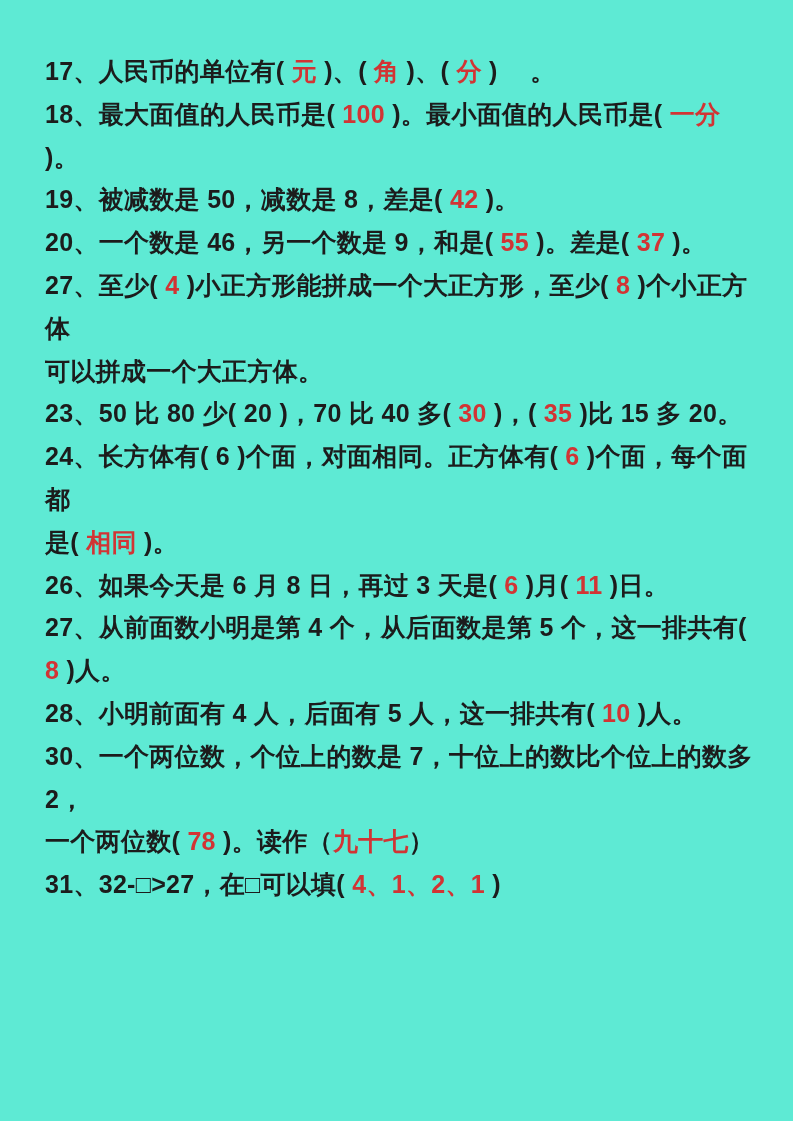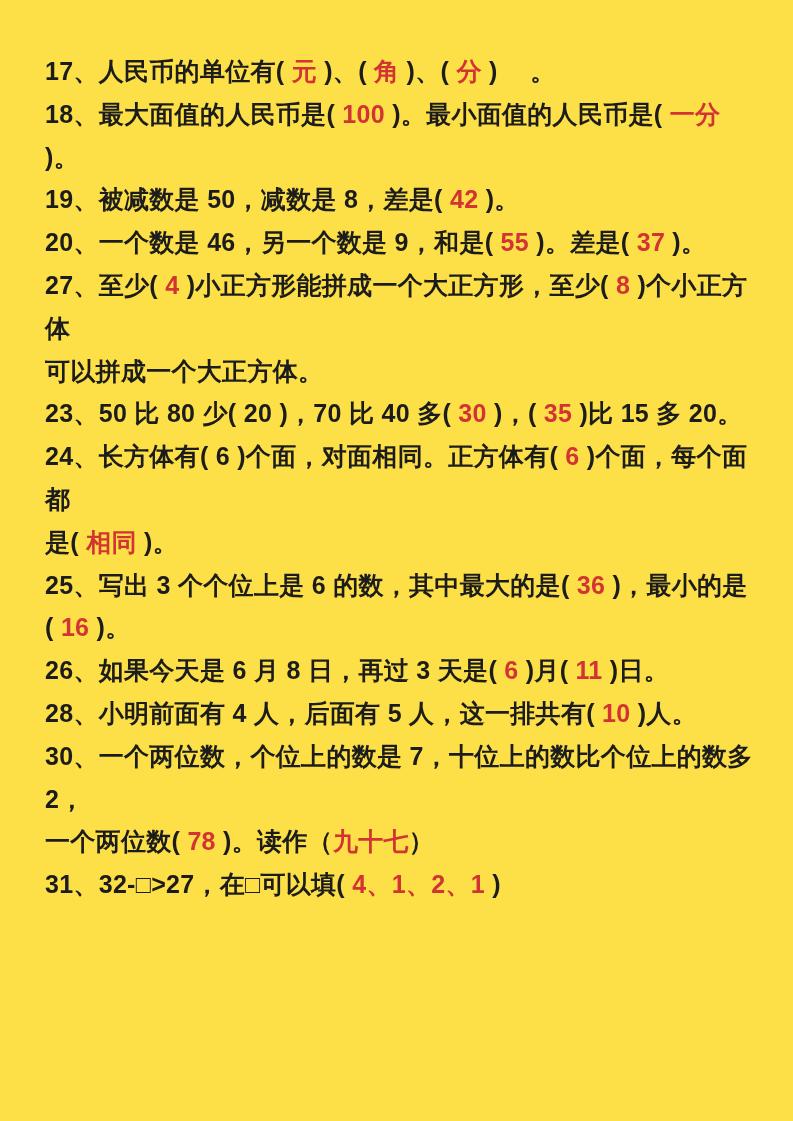--- a/index.html
+++ b/index.html
@@ -7,21 +7,21 @@
     width: 793px;
     height: 1121px;
     background: #ffffff;
     overflow: hidden;
     font-family: "Liberation Sans", "DejaVu Sans", sans-serif;
   }
   .page {
     box-sizing: border-box;
     width: 793px;
     height: 1121px;
-    background: #fde047;
+    background: #5eead4;
     padding: 50px 38px 0 45px;
   }
   .line {
     white-space: pre-wrap;
     font-size: 25px;
     font-weight: 700;
     line-height: 42.8px;
     color: var(--ink, #1c1c1c);
     letter-spacing: 0.3px;
   }
@@ -35,21 +35,21 @@
   <div id="question-list">
       <div class="line"><span class="seg-black">17、人民币的单位有( </span><span class="seg-red">元</span><span class="seg-black"> )、( </span><span class="seg-red">角</span><span class="seg-black"> )、( </span><span class="seg-red">分</span><span class="seg-black"> )　 。</span></div>
       <div class="line"><span class="seg-black">18、最大面值的人民币是( </span><span class="seg-red">100</span><span class="seg-black"> )。最小面值的人民币是( </span><span class="seg-red">一分</span><span class="seg-black"> )。</span></div>
       <div class="line"><span class="seg-black">19、被减数是 50，减数是 8，差是( </span><span class="seg-red">42</span><span class="seg-black"> )。</span></div>
       <div class="line"><span class="seg-black">20、一个数是 46，另一个数是 9，和是( </span><span class="seg-red">55</span><span class="seg-black"> )。差是( </span><span class="seg-red">37</span><span class="seg-black"> )。</span></div>
       <div class="line"><span class="seg-black">27、至少( </span><span class="seg-red">4</span><span class="seg-black"> )小正方形能拼成一个大正方形，至少( </span><span class="seg-red">8</span><span class="seg-black"> )个小正方体</span></div>
       <div class="line"><span class="seg-black">可以拼成一个大正方体。</span></div>
       <div class="line"><span class="seg-black">23、50 比 80 少( 20 )，70 比 40 多( </span><span class="seg-red">30</span><span class="seg-black"> )，( </span><span class="seg-red">35</span><span class="seg-black"> )比 15 多 20。</span></div>
       <div class="line"><span class="seg-black">24、长方体有( 6 )个面，对面相同。正方体有( </span><span class="seg-red">6</span><span class="seg-black"> )个面，每个面都</span></div>
       <div class="line"><span class="seg-black">是( </span><span class="seg-red">相同</span><span class="seg-black"> )。</span></div>
-      <div class="line"><span class="seg-black">25、写出 3 个个位上是 6 的数，其中最大的是( </span><span class="seg-red">36</span><span class="seg-black"> )，最小的是( </span><span class="seg-red">16</span><span class="seg-black"> )。</span></div>
       <div class="line"><span class="seg-black">26、如果今天是 6 月 8 日，再过 3 天是( </span><span class="seg-red">6</span><span class="seg-black"> )月( </span><span class="seg-red">11</span><span class="seg-black"> )日。</span></div>
+      <div class="line"><span class="seg-black">27、从前面数小明是第 4 个，从后面数是第 5 个，这一排共有( </span><span class="seg-red">8</span><span class="seg-black"> )人。</span></div>
       <div class="line"><span class="seg-black">28、小明前面有 4 人，后面有 5 人，这一排共有( </span><span class="seg-red">10</span><span class="seg-black"> )人。</span></div>
       <div class="line"><span class="seg-black">30、一个两位数，个位上的数是 7，十位上的数比个位上的数多 2，</span></div>
       <div class="line"><span class="seg-black">一个两位数( </span><span class="seg-red">78</span><span class="seg-black"> )。读作（</span><span class="seg-red">九十七</span><span class="seg-black">）</span></div>
       <div class="line"><span class="seg-black">31、32-□&gt;27，在□可以填( </span><span class="seg-red">4、1、2、1</span><span class="seg-black"> )</span></div>
       <div class="line"></div>
     </div>
 </div>
 
 </body></html>

